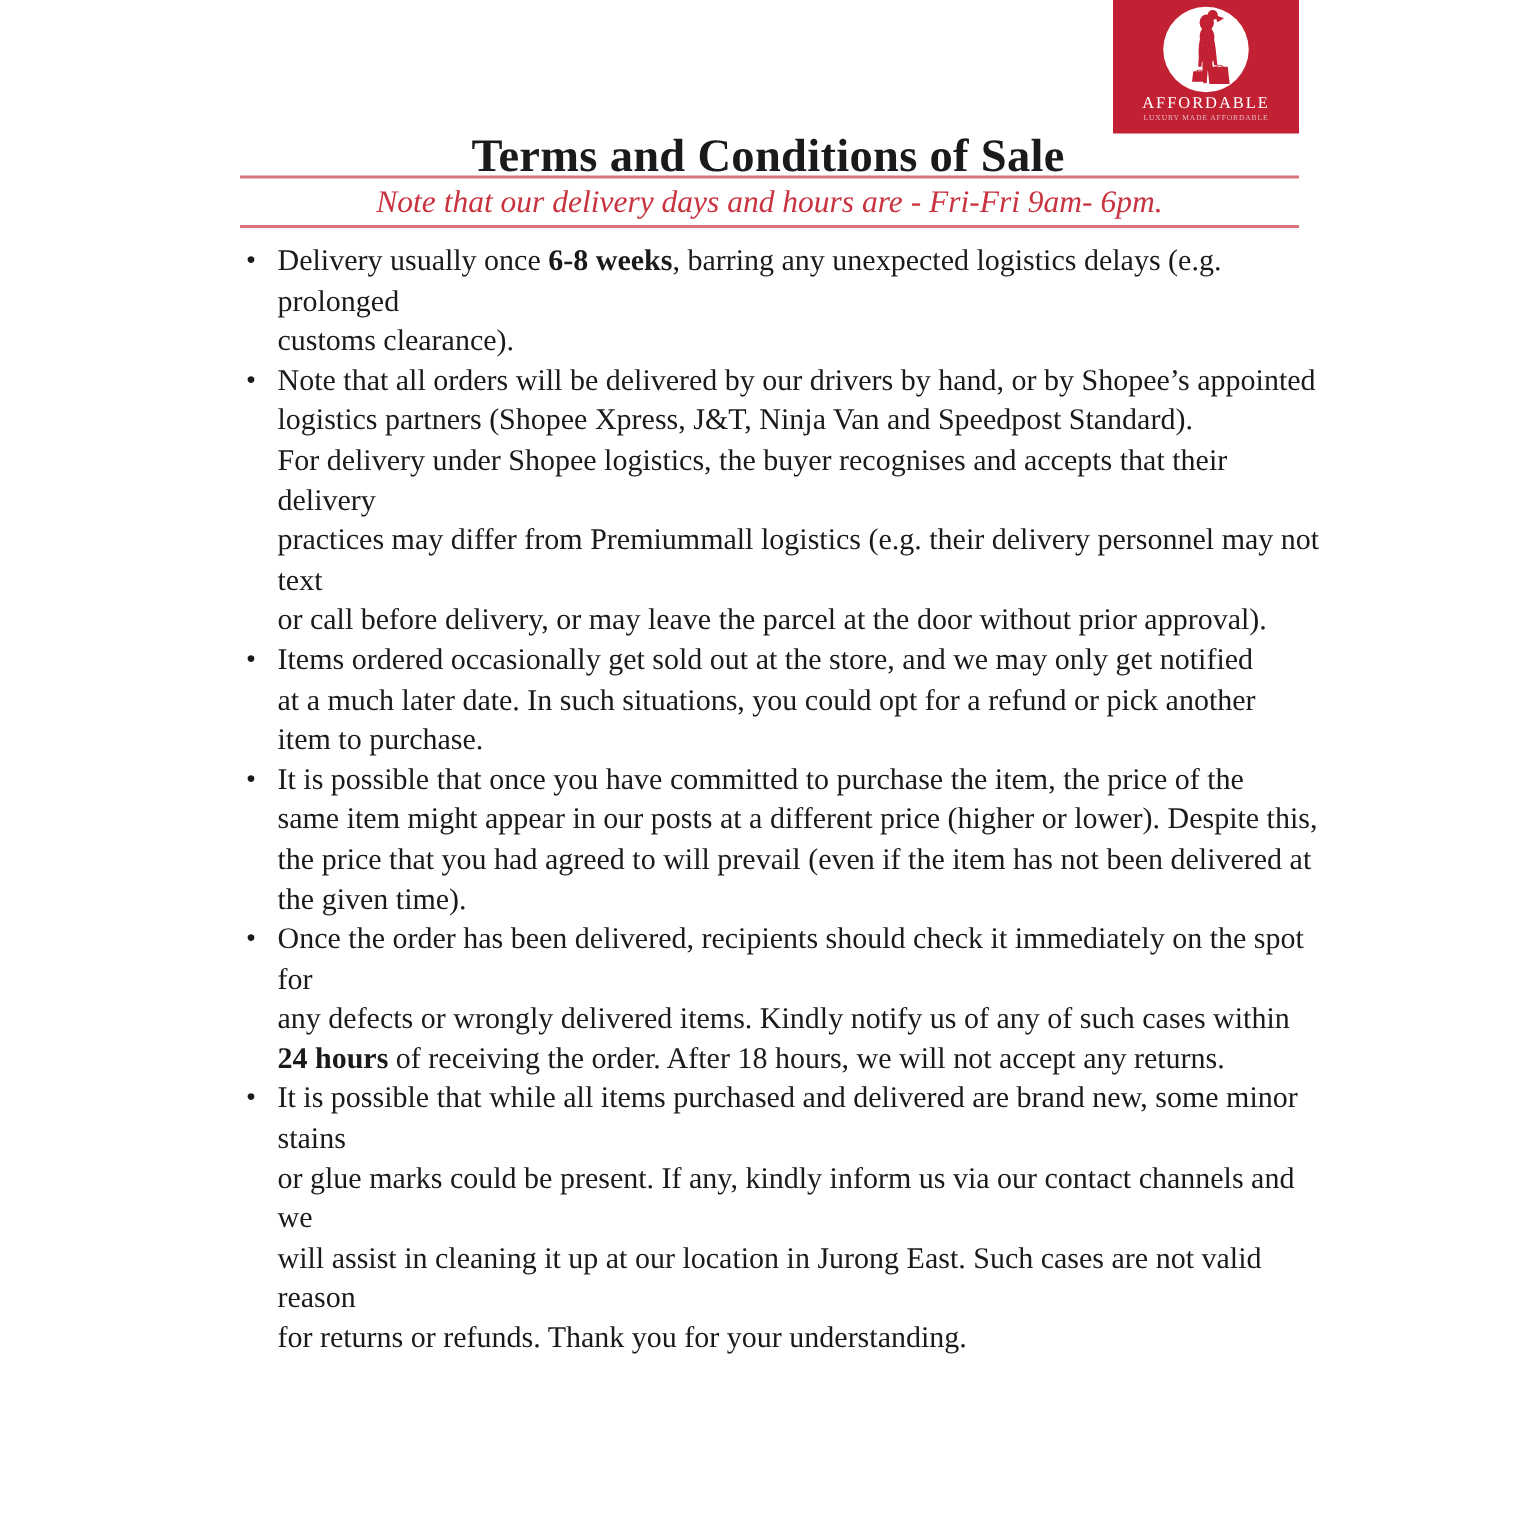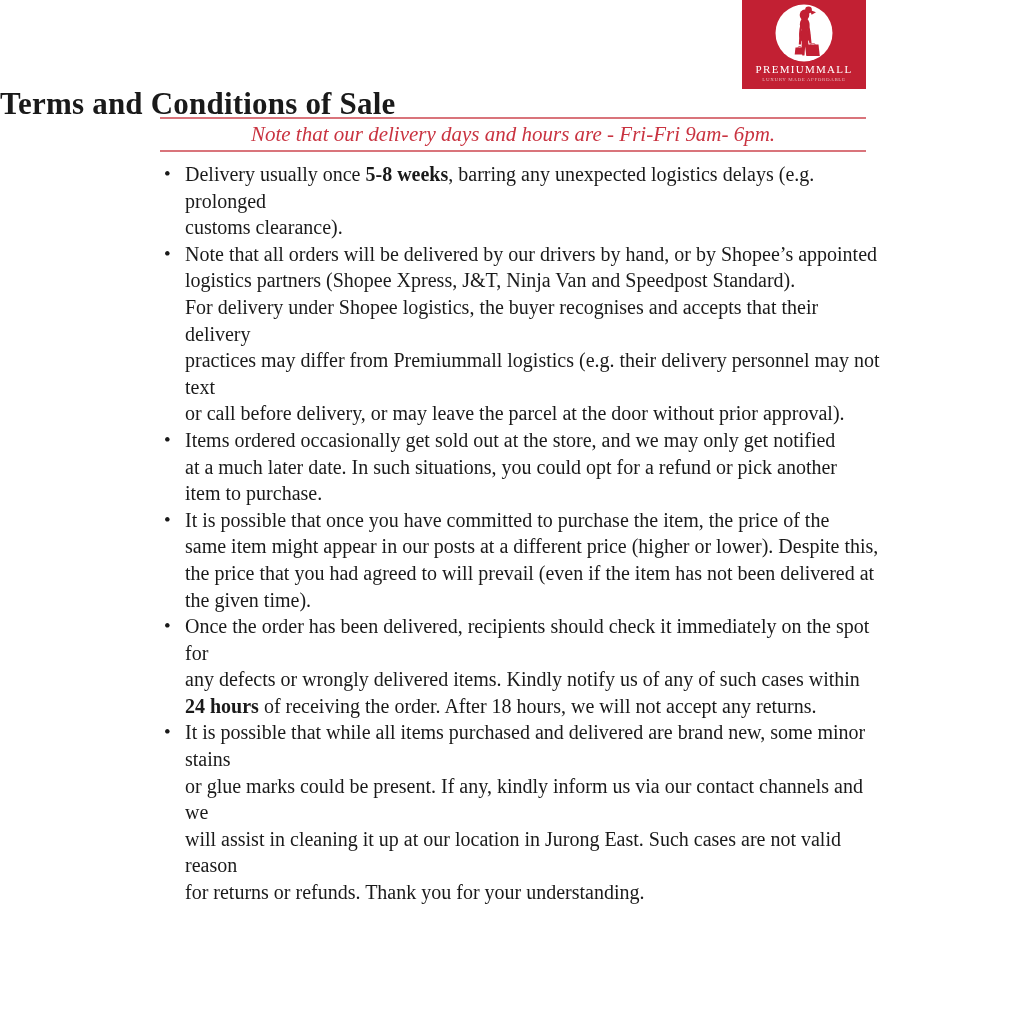--- a/index.html
+++ b/index.html
@@ -37,20 +37,21 @@
   }
   .brand-tagline{
     color:#e6b9be;
     font-size:5px;
     letter-spacing:0.6px;
     line-height:7px;
     white-space:nowrap;
   }
   .page-title{
     position:absolute;top:65px;left:0;width:1024px;
+    text-align:center;
     font-size:31px;line-height:36px;
     font-weight:bold;
     letter-spacing:0.2px;
   }
   .notice-block{
     position:absolute;top:117px;left:160px;width:706px;
   }
   .rule{height:2px;background:var(--rule-red);}
   .notice-text{
     text-align:center;
@@ -98,34 +99,34 @@
 
       <path d="M33.6 18 C35.8 23 36.4 28 36.8 33 L37.6 40.5 L35.4 40.5 L34.2 33 Z"></path>
 
       <path d="M21.5 44.5 L29.5 44.5 L30.3 51.5 L20.7 51.5 Z"></path>
       <path d="M23.2 44.5 A 3.4 3.4 0 0 1 28 44.5 L27 44.5 A 2.4 2.4 0 0 0 24.2 44.5 Z"></path>
 
       <path d="M33.5 41.5 L44.5 41.5 L45.8 53 L32.4 53 Z"></path>
       <path d="M35.8 41.5 A 4.2 4.2 0 0 1 42 41.5 L40.8 41.5 A 3 3 0 0 0 37 41.5 Z"></path>
     </g>
   </svg>
-  <div class="brand-name">PREMIUMMALL</div>
+  <div class="brand-name">AFFORDABLE</div>
   <div class="brand-tagline">LUXURY MADE AFFORDABLE</div>
 </div>
 
 <h1 class="page-title">Terms and Conditions of Sale</h1>
 
 <div class="notice-block">
   <div class="rule"></div>
   <div class="notice-text">Note that our delivery days and hours are - Fri-Fri 9am- 6pm.</div>
   <div class="rule"></div>
 </div>
 
 <ul class="terms">
-    <li><span>Delivery usually once </span><span class="b">5-8 weeks</span><span>, barring any unexpected logistics delays (e.g. prolonged
+    <li><span>Delivery usually once </span><span class="b">6-8 weeks</span><span>, barring any unexpected logistics delays (e.g. prolonged
 customs clearance).</span></li>
     <li><span>Note that all orders will be delivered by our drivers by hand, or by Shopee’s appointed
 logistics partners (Shopee Xpress, J&amp;T, Ninja Van and Speedpost Standard).
 For delivery under Shopee logistics, the buyer recognises and accepts that their delivery
 practices may differ from Premiummall logistics (e.g. their delivery personnel may not text
 or call before delivery, or may leave the parcel at the door without prior approval).</span></li>
     <li><span>Items ordered occasionally get sold out at the store, and we may only get notified
 at a much later date. In such situations, you could opt for a refund or pick another
 item to purchase.</span></li>
     <li><span>It is possible that once you have committed to purchase the item, the price of the

